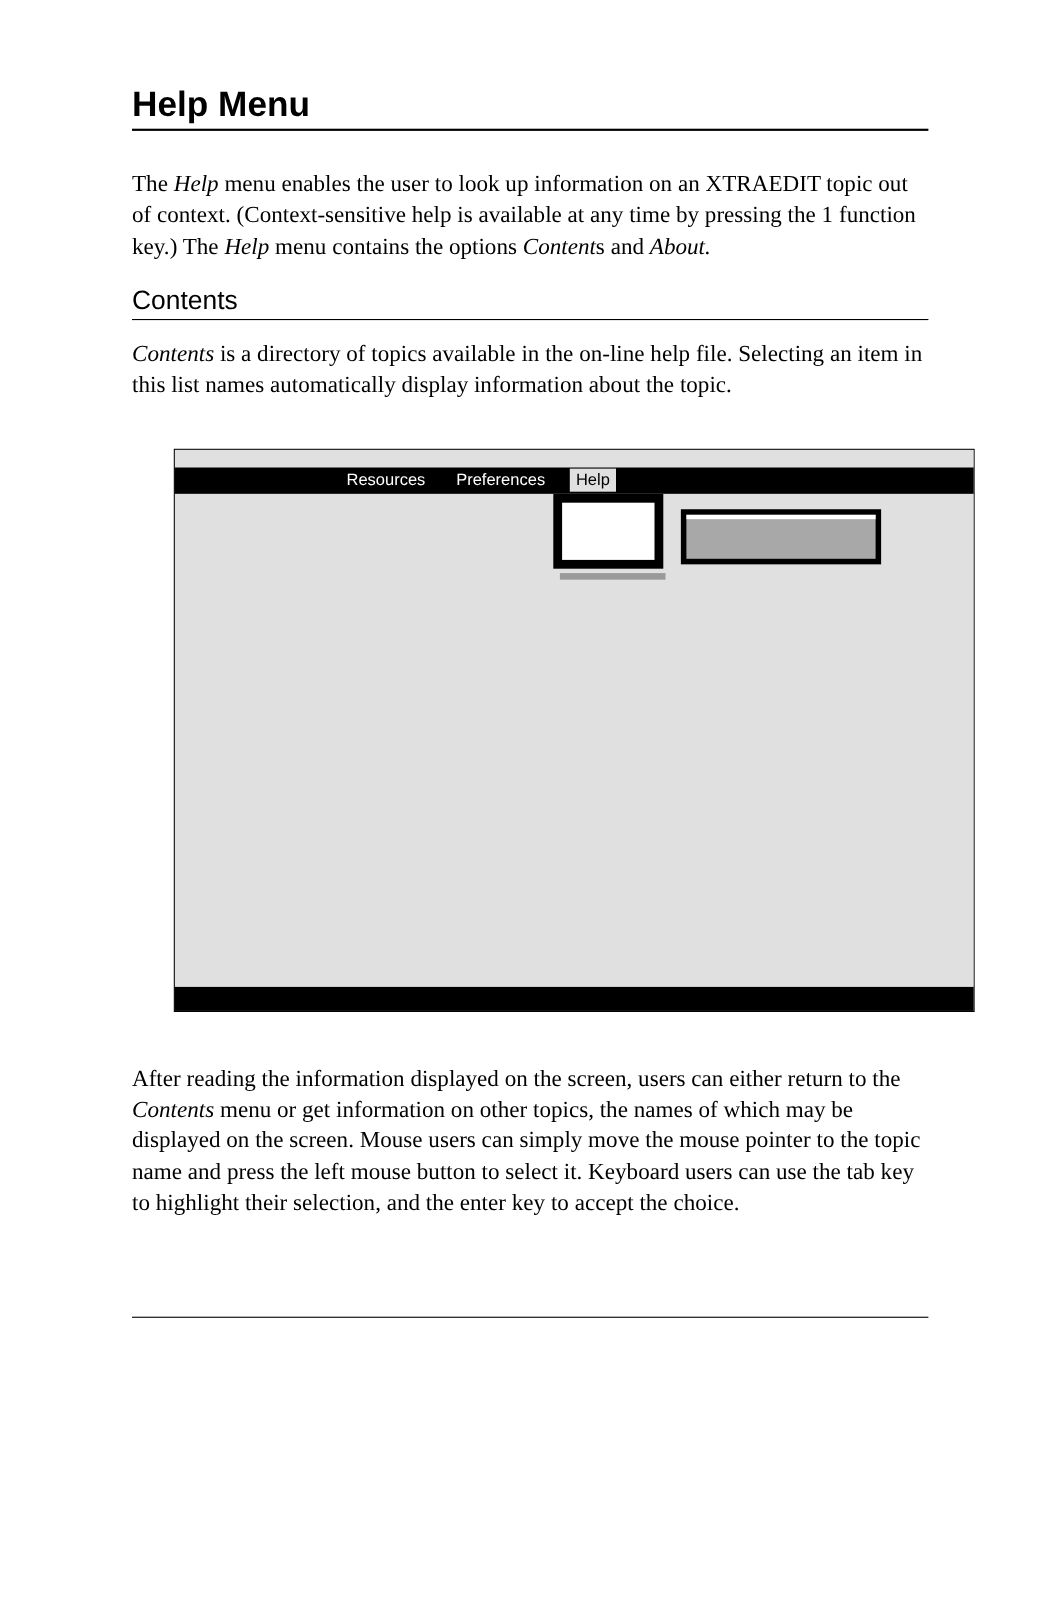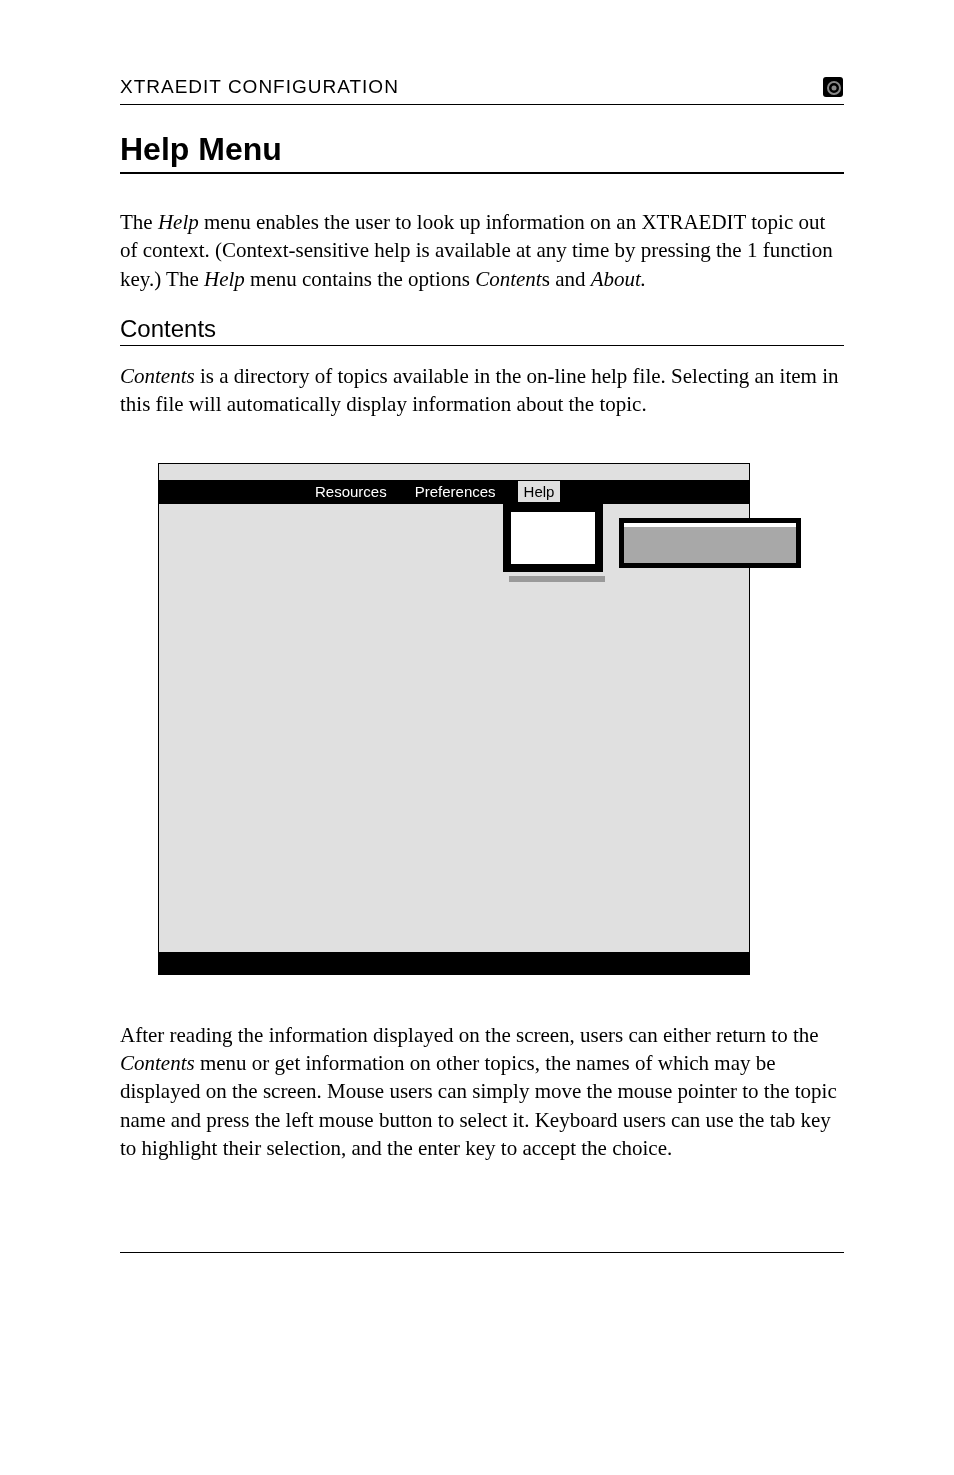--- a/index.html
+++ b/index.html
@@ -53,21 +53,21 @@
     font-weight: normal;
     border-bottom: 1.5px solid #000;
     padding-bottom: 2px;
     margin-top: 6px;
     margin-bottom: 16px;
   }
   .figure-wrap {
     margin: 44px 0 46px 38px;
   }
   .app-window {
-    width: 592px;
+    width: 728px;
     border: 1.5px solid #000;
     background: #e0e0e0;
   }
   .app-titlebar {
     height: 16px;
     background: #e0e0e0;
   }
   .app-menubar {
     background: #000;
     display: flex;
@@ -133,41 +133,31 @@
   .bottom-rule {
     border-top: 1.5px solid #000;
     margin-top: 90px;
   }
 </style>
 </head>
 <body>
 
 <div class="page">
 
-  <div class="running-header">
-    <span class="running-header-text">XTRAEDIT CONFIGURATION</span>
-    <span class="header-icon">
-      <svg viewBox="0 0 22 22" width="22" height="22">
-        <rect x="1" y="1" width="20" height="20" rx="3" fill="#000"></rect>
-        <circle cx="12" cy="12" r="6" fill="none" stroke="#888" stroke-width="2"></circle>
-        <circle cx="12" cy="12" r="2.5" fill="#888"></circle>
-      </svg>
-    </span>
-  </div>
 
   <h1 class="heading1">Help Menu</h1>
 
   <p class="body-text">
     <span>The </span><span class="italic">Help</span><span> menu enables the user to look up information on an XTRAEDIT topic out of context. (Context-sensitive help is available at any time by pressing the 1 function key.) The </span><span class="italic">Help</span><span> menu contains the options </span><span class="italic">Content</span><span>s and </span><span class="italic">About.</span>
   </p>
 
   <h2 class="heading2">Contents</h2>
 
   <p class="body-text">
-    <span class="italic">Contents</span><span> is a directory of topics available in the on-line help file. Selecting an item in this file will automatically display information about the topic.</span>
+    <span class="italic">Contents</span><span> is a directory of topics available in the on-line help file. Selecting an item in this list names automatically display information about the topic.</span>
   </p>
 
   <div class="figure-wrap">
     <div class="app-window">
       <div class="app-titlebar"></div>
       <div class="app-menubar">
         <span class="menu-item">Resources</span>
         <span class="menu-item">Preferences</span>
         <span class="menu-item selected">Help</span>
       </div>

